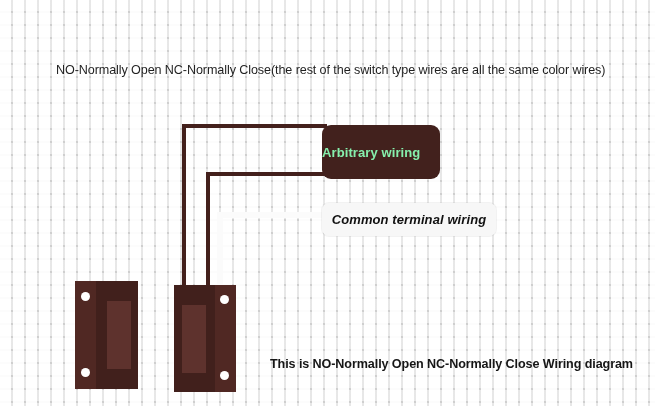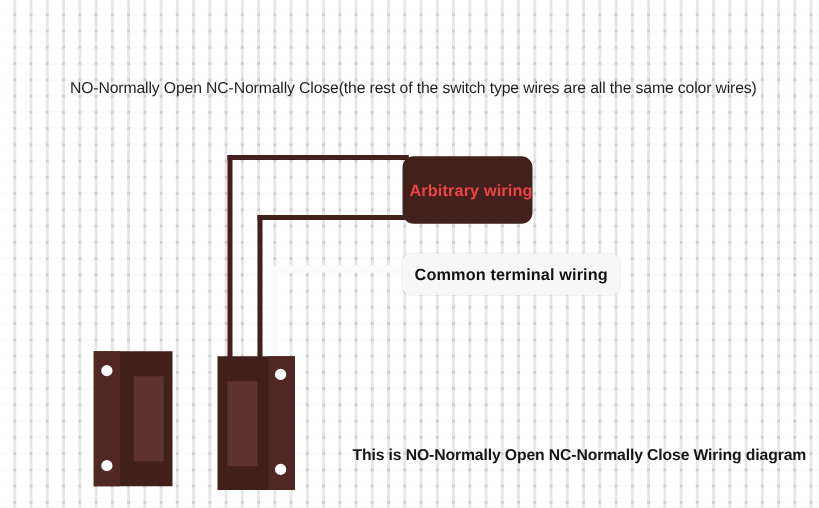--- a/index.html
+++ b/index.html
@@ -76,48 +76,49 @@
   .wire-white {
     position: absolute;
     background: #fbfbfb;
   }
 
   
   .box-dark {
     position: absolute;
     left: 322px;
     top: 125px;
-    width: 104px;
+    width: 118px;
     height: 54px;
     background: #42211d;
     border-radius: 9px;
     display: flex;
     align-items: center;
-    justify-content: flex-end;
-    color: #ef4444;
+    justify-content: flex-start;
+    color: #86efac;
     font-size: 13px;
     font-weight: bold;
     letter-spacing: 0.1px;
   }
   .box-light {
     position: absolute;
     left: 322px;
     top: 203px;
     width: 174px;
     height: 33px;
     background: #f7f7f7;
     border-radius: 7px;
     display: flex;
     align-items: center;
     justify-content: center;
     color: #111111;
     font-size: 13px;
     font-weight: bold;
     letter-spacing: 0.1px;
     box-shadow: 0 0 0 1px rgba(0,0,0,0.05);
+    font-style: italic;
   }
 
   
   .switch {
     position: absolute;
   }
   .sw-body {
     position: absolute;
     inset: 0;
     background: #41201c;
@@ -146,21 +147,20 @@
   
   .caption {
     position: absolute;
     left: 270px;
     top: 357px;
     font-size: 12.6px;
     font-weight: bold;
     color: #161616;
     letter-spacing: -0.1px;
     white-space: nowrap;
-    margin-left: 12px;
   }
 </style>
 </head>
 <body>
 
 <div id="canvas">
 
 
   <div class="subtitle">NO-Normally Open NC-Normally Close(the rest of the switch type wires are all the same color wires)</div>
 

